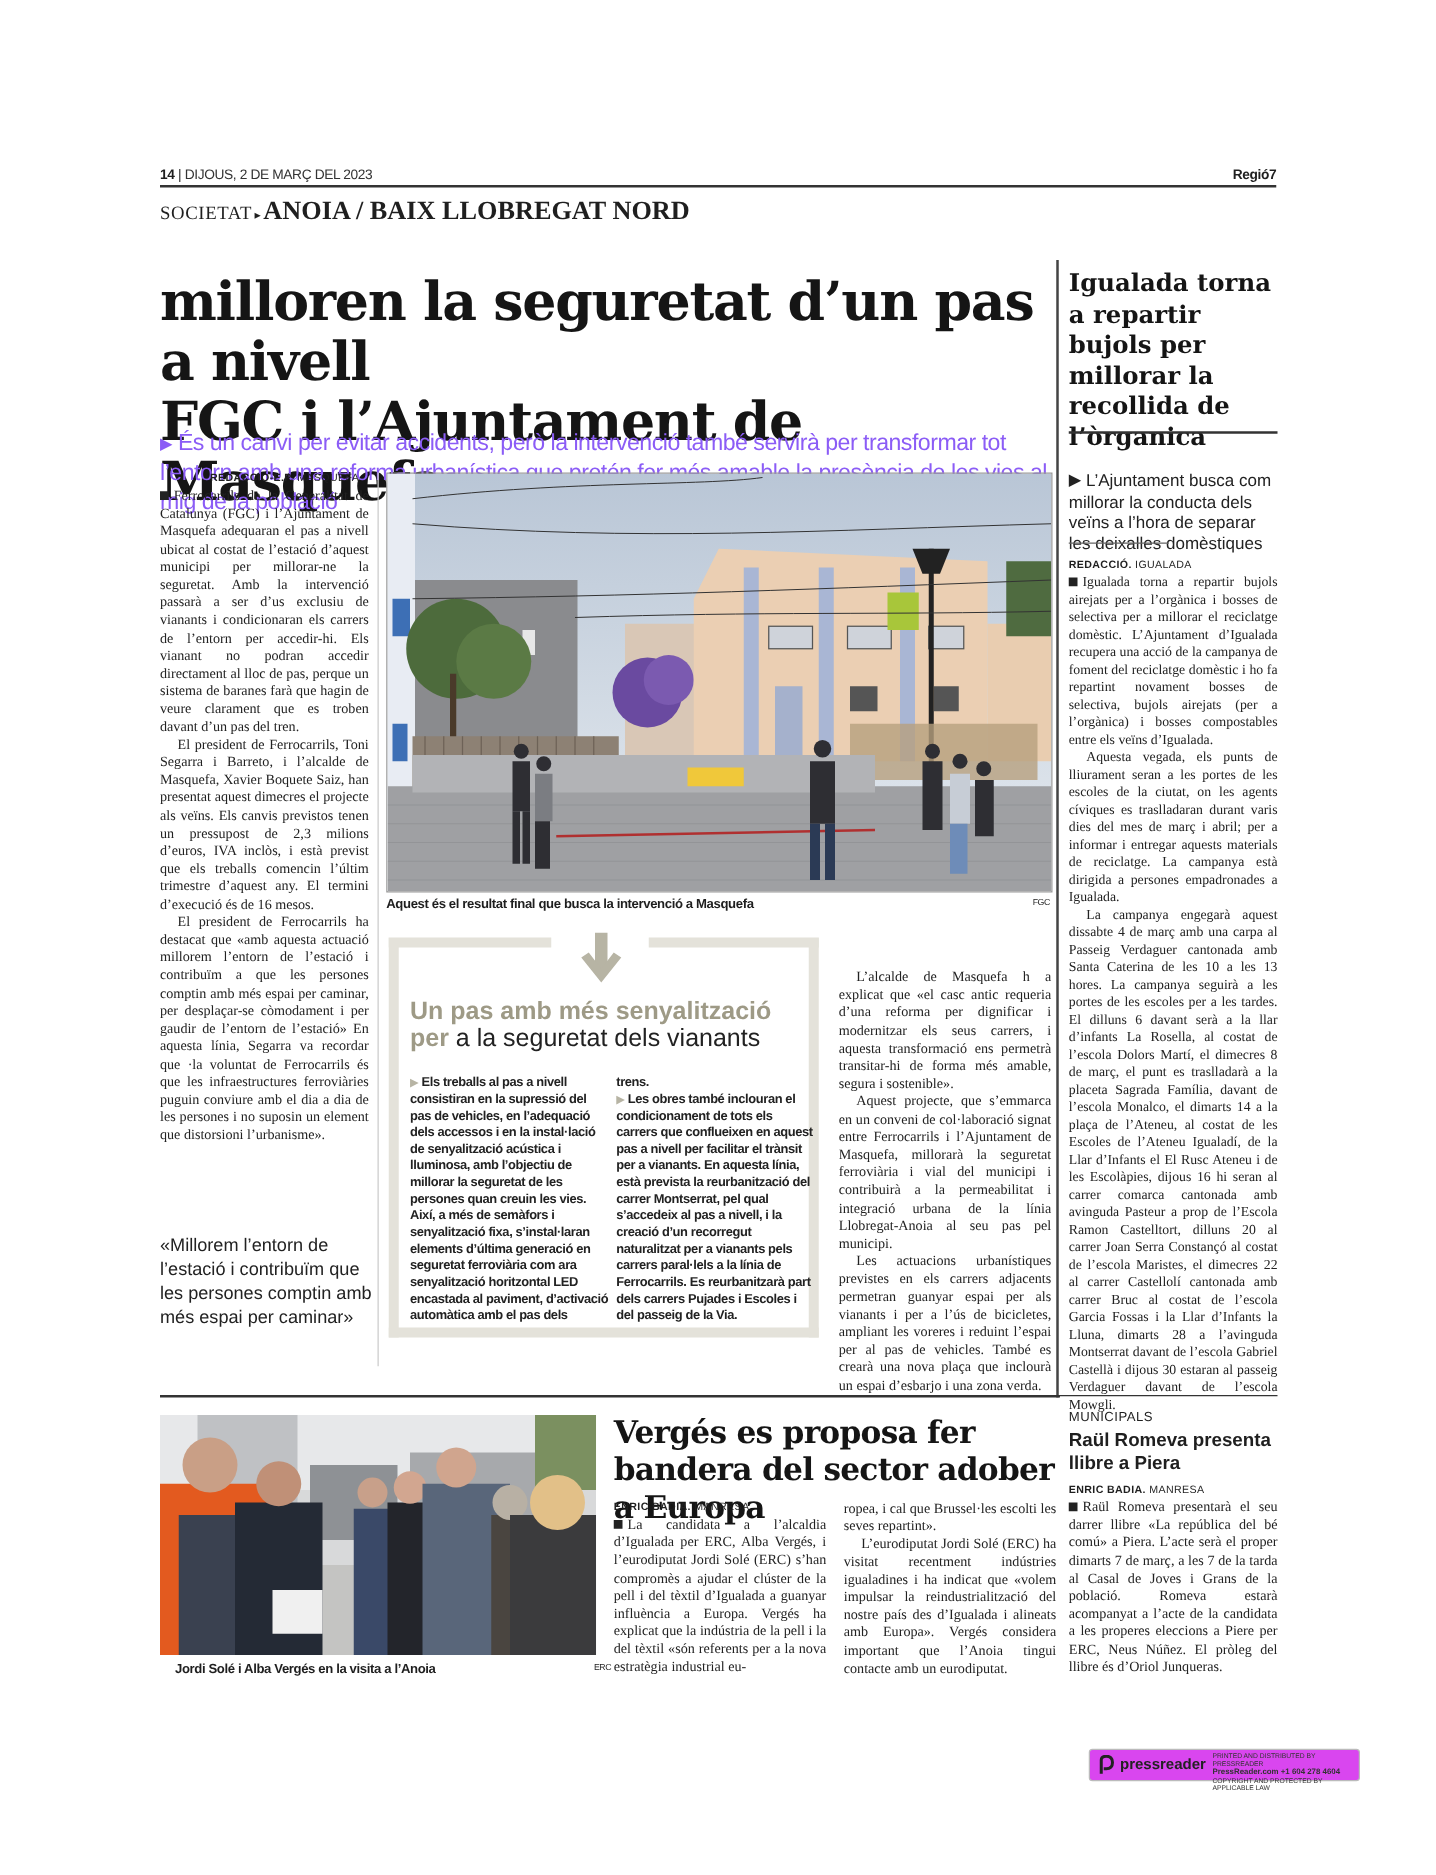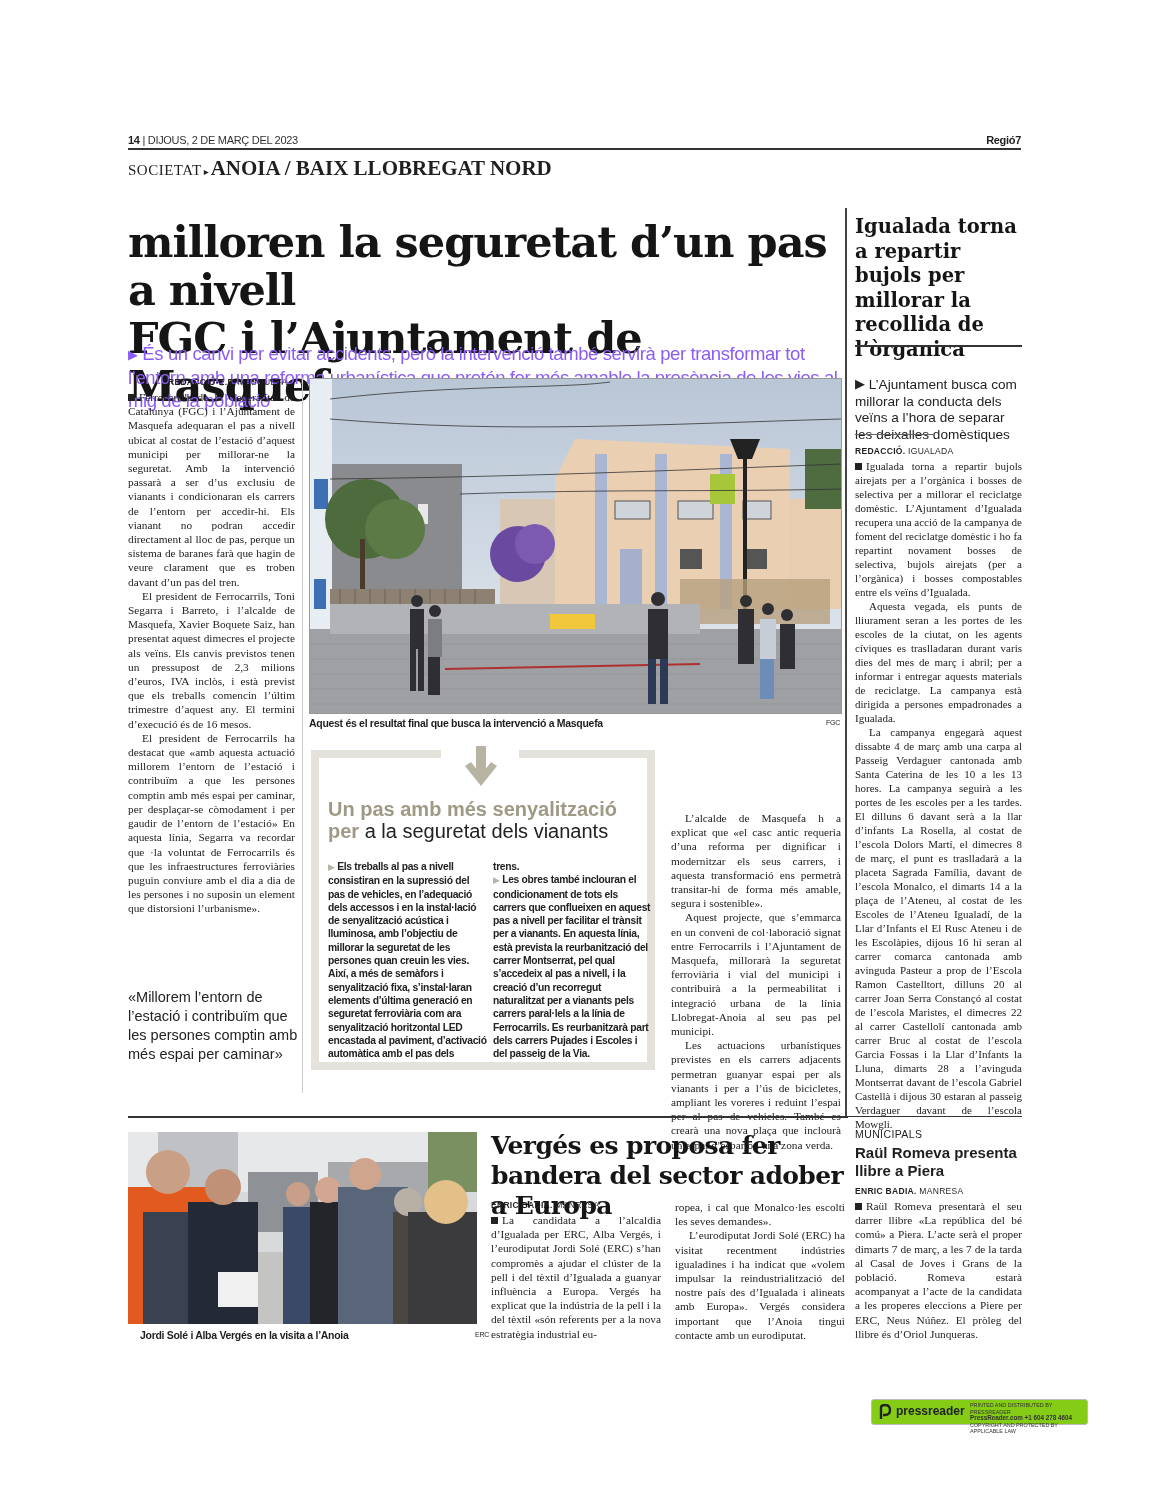--- a/index.html
+++ b/index.html
@@ -52,21 +52,21 @@
   #box .topbar-right{position:absolute;left:208px;top:0;width:136px;height:8px;background:#e4e2da;}
   #box-arrow{position:absolute;left:152px;top:-4px;width:36px;height:44px;}
   #box-title{position:absolute;left:17px;top:48px;width:320px;font-size:20px;line-height:22px;color:#222;}
   #box-title .hl{color:#9e9a86;font-weight:bold;text-align:center;}
   #box-title .rest{font-weight:normal;}
   .box-col{position:absolute;top:110px;width:160px;font-size:10.3px;line-height:13.3px;color:#222;font-weight:bold;}
   .box-col .gtri{color:#b7b4a4;font-size:9px;}
   #box-col1{left:17px;}
   #box-col2{left:182px;}
 
-  #col4{left:671px;top:775px;width:170px;margin-top:36px;}
+  #col4{left:671px;top:775px;width:170px;}
 
   
   #right-col-rule{left:845px;top:208px;width:2px;height:910px;}
   #side-headline{left:855px;top:215px;width:175px;font-size:19.5px;line-height:24.5px;font-weight:bold;color:#151515;}
   #side-rule1{left:855px;top:345px;width:167px;height:2px;}
   #side-subhead{left:855px;top:376px;width:170px;font-size:13.6px;line-height:16.5px;color:#222;}
   #side-rule2{left:855px;top:434px;width:80px;height:1px;background:#666;}
   #side-body{left:855px;top:446px;width:167px;}
 
   
@@ -78,21 +78,21 @@
 
   #art2-headline{left:491px;top:1131px;width:355px;font-size:25px;line-height:30px;font-weight:bold;letter-spacing:-0.6px;color:#151515;}
   #art2-col1{left:491px;top:1200px;width:170px;}
   #art2-col2{left:675px;top:1200px;width:170px;}
 
   #short-kicker{left:855px;top:1128px;font-size:10.5px;letter-spacing:0.4px;}
   #short-headline{left:855px;top:1144px;width:170px;font-size:15px;line-height:18px;font-weight:bold;}
   #short-body{left:855px;top:1186px;width:167px;}
 
   
-  #pressreader{left:871px;top:1399px;width:215px;height:24px;border:1px solid #bbb;border-radius:3px;background:#84cc16;}
+  #pressreader{left:871px;top:1399px;width:215px;height:24px;border:1px solid #bbb;border-radius:3px;background:#d946ef;}
   #pr-logo-icon{position:absolute;left:6px;top:4px;width:14px;height:16px;}
   #pr-logo{position:absolute;left:24px;top:4px;font-size:12px;font-weight:bold;color:#222;}
   #pr-info{position:absolute;left:98px;top:2px;font-size:5.4px;line-height:6.6px;color:#333;}
   #pr-info .big{font-size:6.3px;font-weight:bold;}
 </style>
 </head>
 <body>
 
 <div id="topbar" class="abs cond">
   <span class="pg">14</span>
@@ -329,21 +329,21 @@
 <div id="art2-col1" class="abs">
   <div class="byline sans" style="margin-bottom:3px;">
     <b>ENRIC BADIA.</b>
     <span>MANRESA</span>
   </div>
   <div class="body-text lserif">
     <p class="first"><span class="sq"></span><span>La candidata a l’alcaldia d’Igualada per ERC, Alba Vergés, i l’eurodiputat Jordi Solé (ERC) s’han compromès a ajudar el clúster de la pell i del tèxtil d’Igualada a guanyar influència a Europa. Vergés ha explicat que la indústria de la pell i la del tèxtil «són referents per a la nova estratègia industrial eu-</span></p>
   </div>
 </div>
 <div id="art2-col2" class="abs body-text lserif">
-  <p class="first">ropea, i cal que Monalco·les escolti les seves demandes».</p>
+  <p class="first">ropea, i cal que Brussel·les escolti les seves repartint».</p>
   <p>L’eurodiputat Jordi Solé (ERC) ha visitat recentment indústries igualadines i ha indicat que «volem impulsar la reindustrialització del nostre país des d’Igualada i alineats amb Europa». Vergés considera important que l’Anoia tingui contacte amb un eurodiputat.</p>
 </div>
 
 <div id="short-kicker" class="abs sans">MUNICIPALS</div>
 <div id="short-headline" class="abs sans">Raül Romeva presenta llibre a Piera</div>
 <div id="short-body" class="abs">
   <div class="byline sans" style="margin-bottom:3px;">
     <b>ENRIC BADIA.</b>
     <span>MANRESA</span>
   </div>

